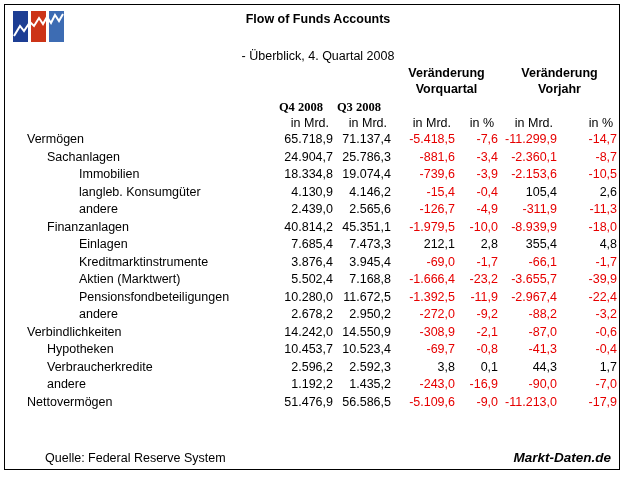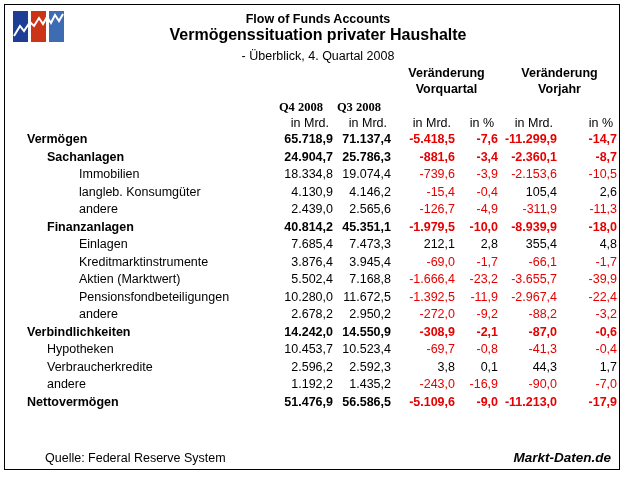--- a/index.html
+++ b/index.html
@@ -18,41 +18,40 @@
   td{padding:0;margin:0;white-space:nowrap;overflow:visible;}
   .grp{text-align:center;font-weight:bold;font-size:12.5px;line-height:16px;vertical-align:bottom;padding-bottom:2px;}
   .qhdr{font-weight:bold;text-align:right;padding-right:12px;height:16px;line-height:16px;font-family:Liberation Serif, serif;}
   .unit{text-align:right;padding-right:6px;height:16px;line-height:15px;}
   tbody td{height:17.5px;line-height:17.5px;}
   .label{text-align:left;}
   .ind0{padding-left:22px;}
   .ind1{padding-left:42px;}
   .ind2{padding-left:74px;}
   .num{text-align:right;padding-right:2px;}
-  .bold td{font-weight:bold;}
+  .bold td{font-weight:normal;}
   .neg{color:#e60000;}
   .source{position:absolute;left:40px;top:446px;font-size:12.5px;}
   .brand{position:absolute;right:8px;top:445px;font-size:13.5px;font-weight:bold;font-style:italic;}
 </style>
 </head>
 <body>
 
 <div class="frame">
 
   <div class="logo">
     <svg width="52" height="31" viewBox="0 0 52 31" xmlns="http://www.w3.org/2000/svg">
       <rect x="0" y="0" width="15" height="31" fill="#1d3e94"></rect>
       <rect x="18" y="0" width="15" height="31" fill="#cc3418"></rect>
       <rect x="36" y="0" width="15" height="31" fill="#3d6cb3"></rect>
       <polyline points="1,25 7,15 11,20 17,11 21,15 26,7 30,13 34,6 38,12 42,4 46,10 50,3" fill="none" stroke="#ffffff" stroke-width="2"></polyline>
     </svg>
   </div>
 
   <div class="title-line t1">Flow of Funds Accounts</div>
-  <div class="title-line t2">Vermögenssituation privater Haushalte</div>
   <div class="title-line t3">- Überblick, 4. Quartal 2008</div>
 
   <table>
     <colgroup>
       <col style="width:240px">
       <col style="width:90px">
       <col style="width:58px">
       <col style="width:64px">
       <col style="width:43px">
       <col style="width:59px">

